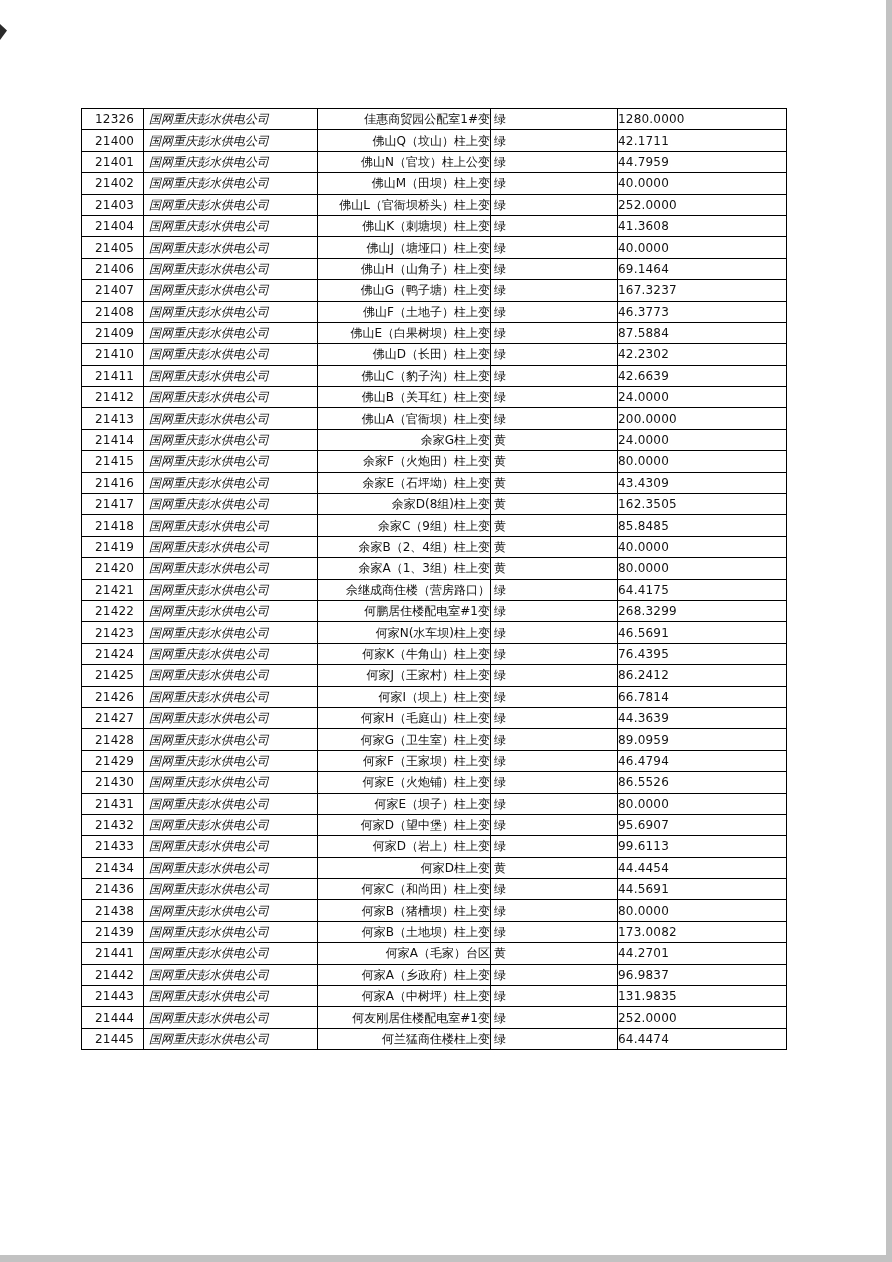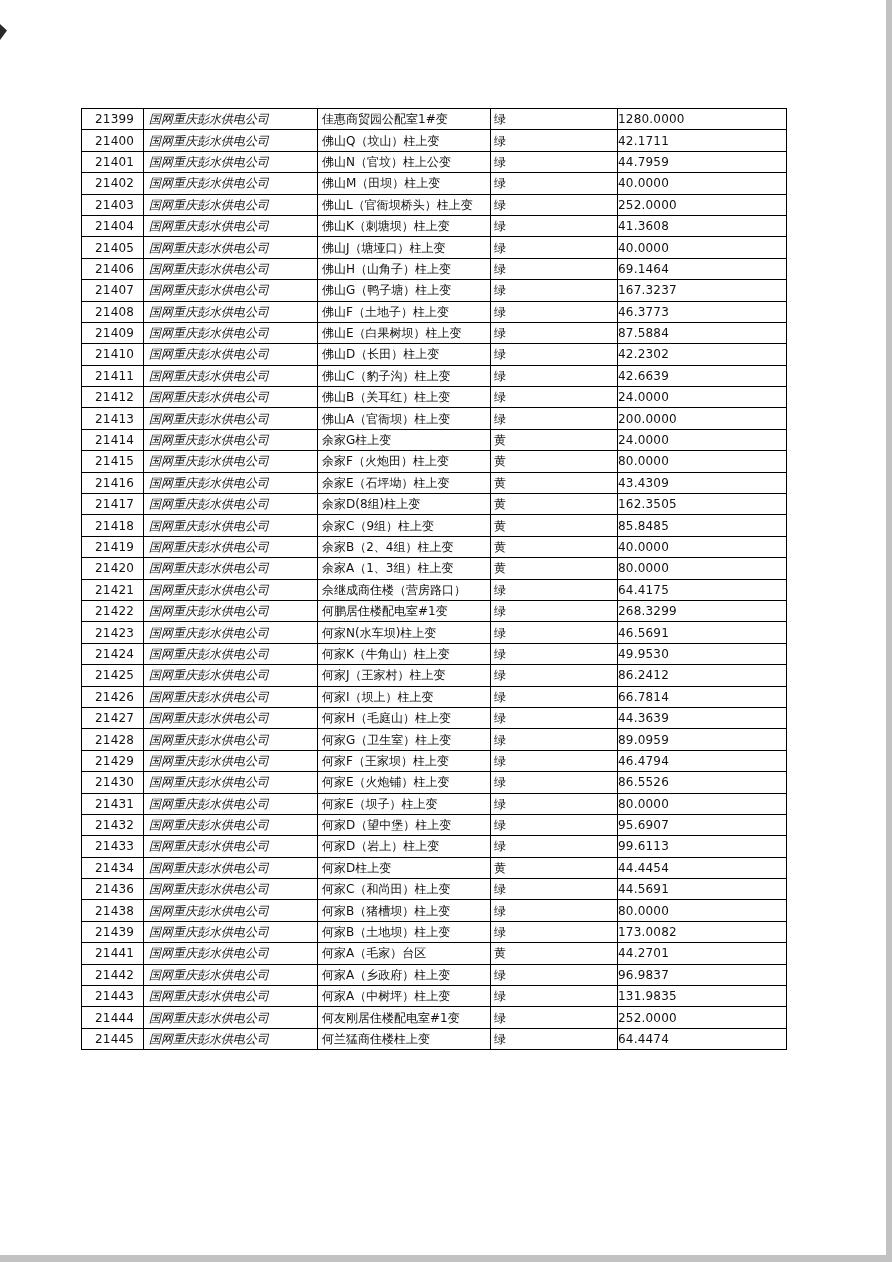--- a/index.html
+++ b/index.html
@@ -30,21 +30,21 @@
     font-size:12px;
     height:20.4px;
     padding:0;
     white-space:nowrap;
     overflow:hidden;
     vertical-align:middle;
     line-height:1;
   }
   td.c-id{padding-left:13px;letter-spacing:0.2px;}
   td.c-company{padding-left:5px;font-style:italic;}
-  td.c-station{padding-left:4px;}
+  td.c-station{padding-left:4px;text-align:right;}
   td.c-status{padding-left:3px;}
   td.c-value{text-align:left;padding-right:83px;letter-spacing:0.2px;}
   .edge-right{
     position:absolute;right:0;top:0;
     width:6px;height:1262px;
     background:var(--edge-shadow);
   }
   .edge-bottom{
     position:absolute;left:0;bottom:0;
     width:892px;height:7px;
@@ -68,21 +68,21 @@
     <table>
       <colgroup>
         <col style="width:62px">
         <col style="width:174px">
         <col style="width:173px">
         <col style="width:127px">
         <col style="width:169px">
       </colgroup>
       <tbody>
           <tr>
-    <td class="c-id">21399</td>
+    <td class="c-id">12326</td>
     <td class="c-company">国网重庆彭水供电公司</td>
     <td class="c-station">佳惠商贸园公配室1#变</td>
     <td class="c-status">绿</td>
     <td class="c-value">1280.0000</td>
   </tr>
           <tr>
     <td class="c-id">21400</td>
     <td class="c-company">国网重庆彭水供电公司</td>
     <td class="c-station">佛山Q（坟山）柱上变</td>
     <td class="c-status">绿</td>
@@ -247,21 +247,21 @@
     <td class="c-company">国网重庆彭水供电公司</td>
     <td class="c-station">何家N(水车坝)柱上变</td>
     <td class="c-status">绿</td>
     <td class="c-value">46.5691</td>
   </tr>
           <tr>
     <td class="c-id">21424</td>
     <td class="c-company">国网重庆彭水供电公司</td>
     <td class="c-station">何家K（牛角山）柱上变</td>
     <td class="c-status">绿</td>
-    <td class="c-value">49.9530</td>
+    <td class="c-value">76.4395</td>
   </tr>
           <tr>
     <td class="c-id">21425</td>
     <td class="c-company">国网重庆彭水供电公司</td>
     <td class="c-station">何家J（王家村）柱上变</td>
     <td class="c-status">绿</td>
     <td class="c-value">86.2412</td>
   </tr>
           <tr>
     <td class="c-id">21426</td>

